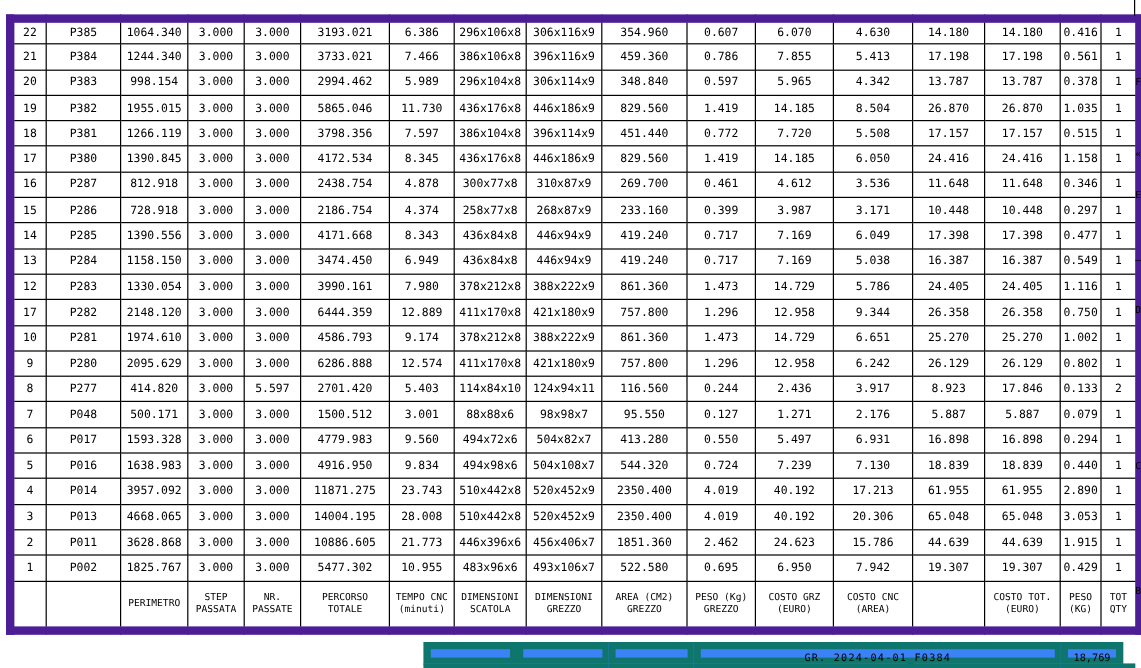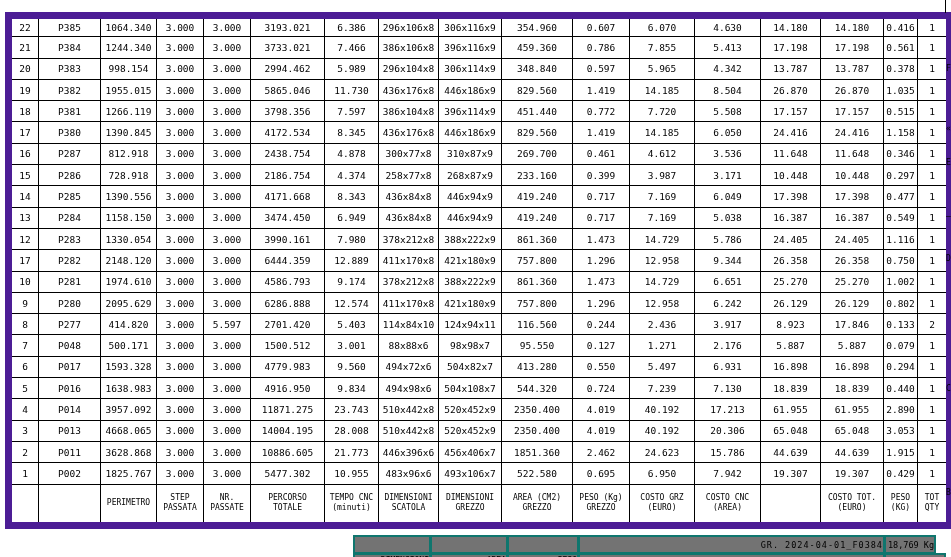--- a/index.html
+++ b/index.html
@@ -21,22 +21,22 @@
   }
   tr.data-row{height:21.3px;}
   tr.data-row td{font-size:9.5px;}
   tr.totals-row{height:23px;}
   tr.totals-row td{font-size:12px;}
   tr.totals-row td.name-cell{font-size:11px;letter-spacing:1px;}
   tr.header-row{height:41px;}
   tr.header-row th{font-size:8px;line-height:1.3;white-space:pre-line;border-bottom:2px solid #000;}
   
   .tb-cell{
-    position:absolute;box-sizing:border-box;border:2px solid #0f766e;
-    font-size:8.5px;text-align:right;background:#737373;
+    position:absolute;box-sizing:border-box;border:6px solid #0f766e;
+    font-size:8.5px;text-align:center;background:#3b82f6;
   }
   .tb-cell.gr-cell{line-height:17px;letter-spacing:1px;}
   .tb-cell.wt-cell{line-height:17px;}
   .tb-cell.partial{padding-top:1px;font-size:8px;line-height:9px;}
   .vline{position:absolute;width:1px;background:#000;}
   .edge-mark{position:absolute;left:946px;font-size:8px;color:#000;}
 </style>
 </head>
 <body>
 

